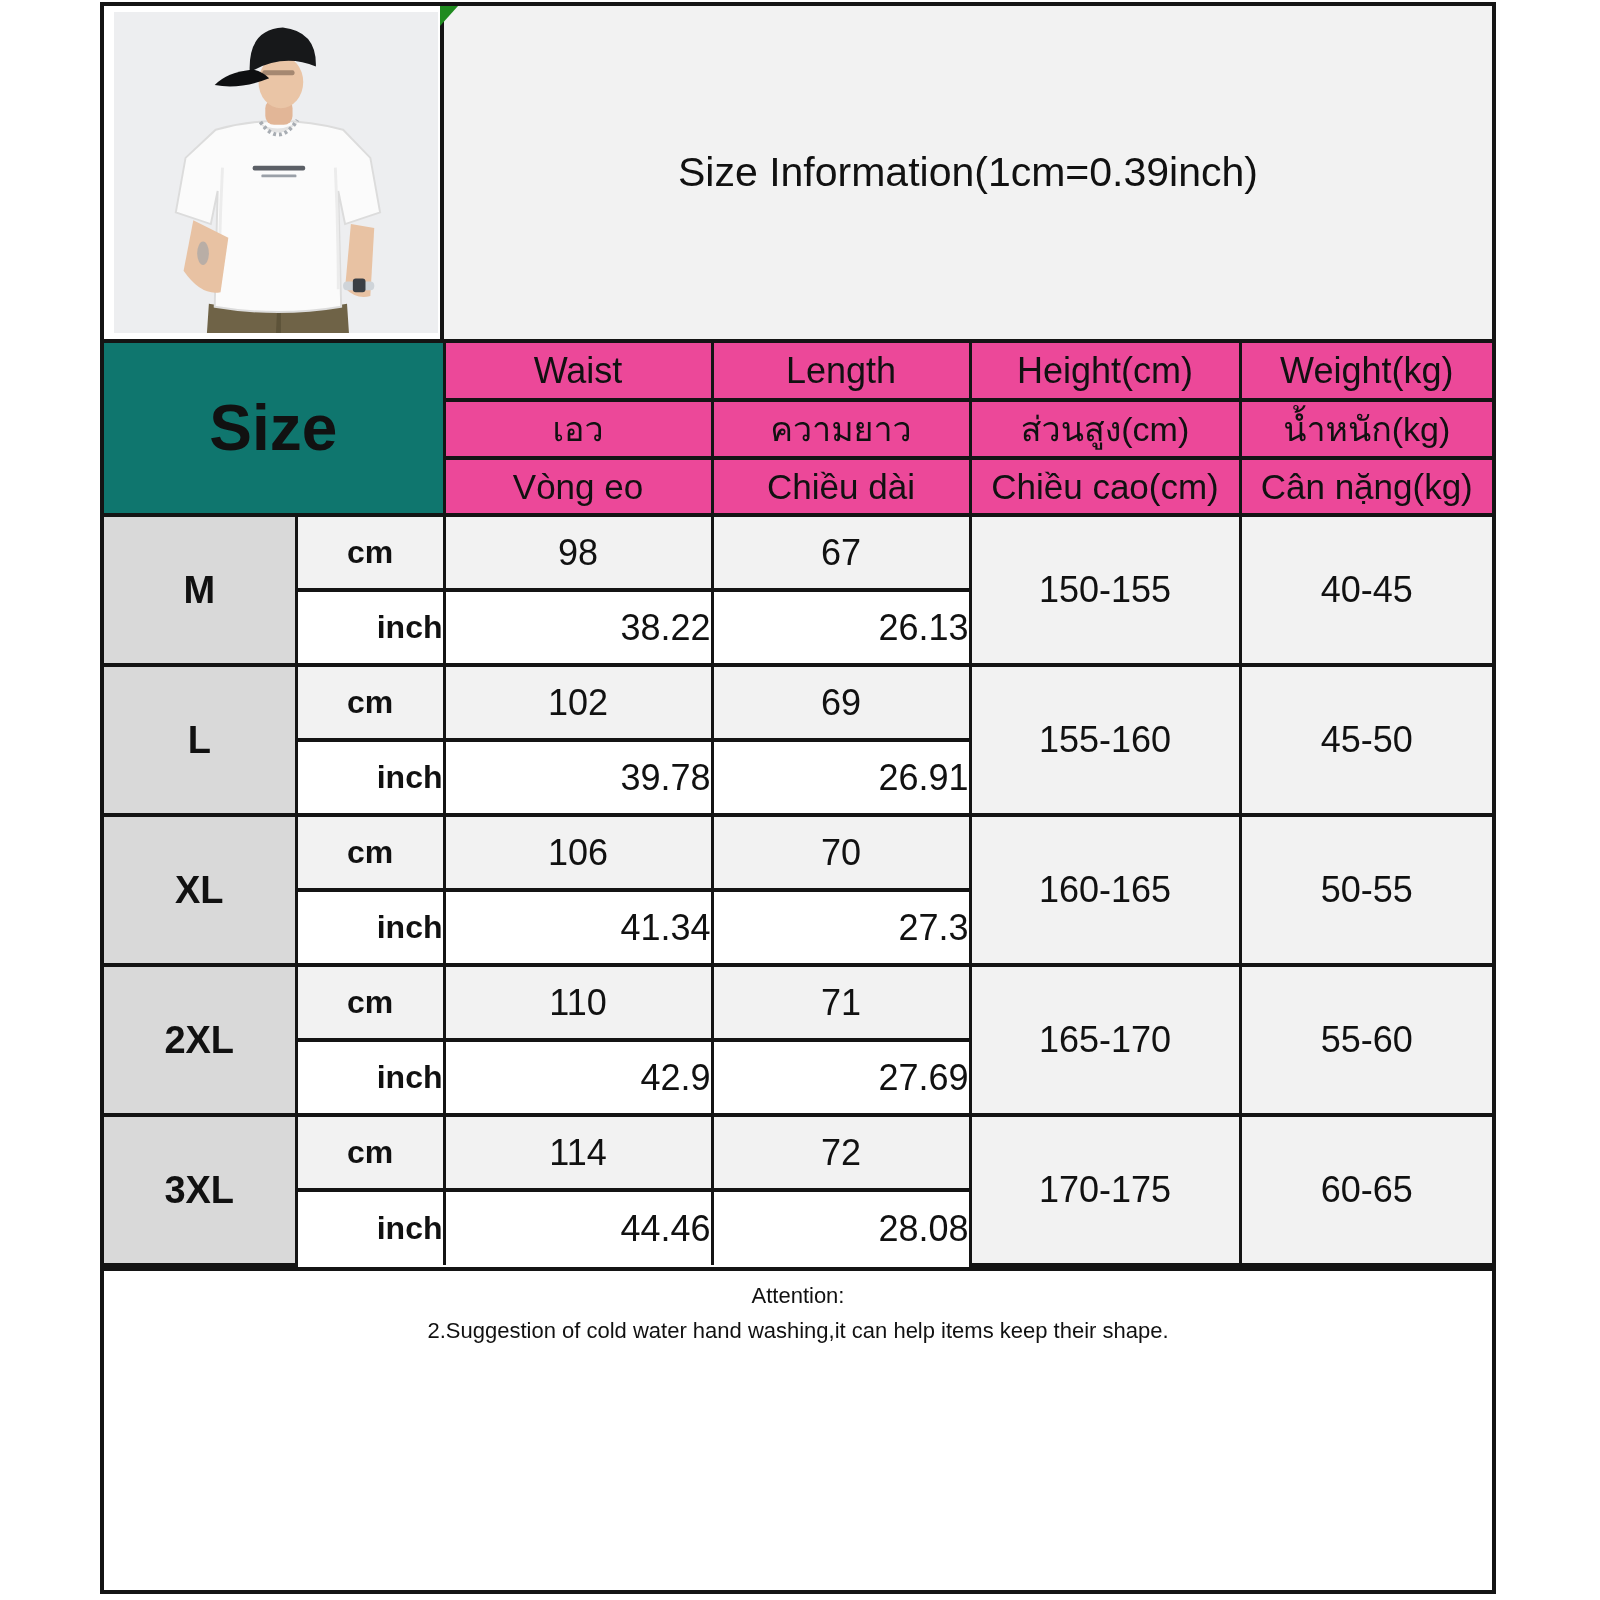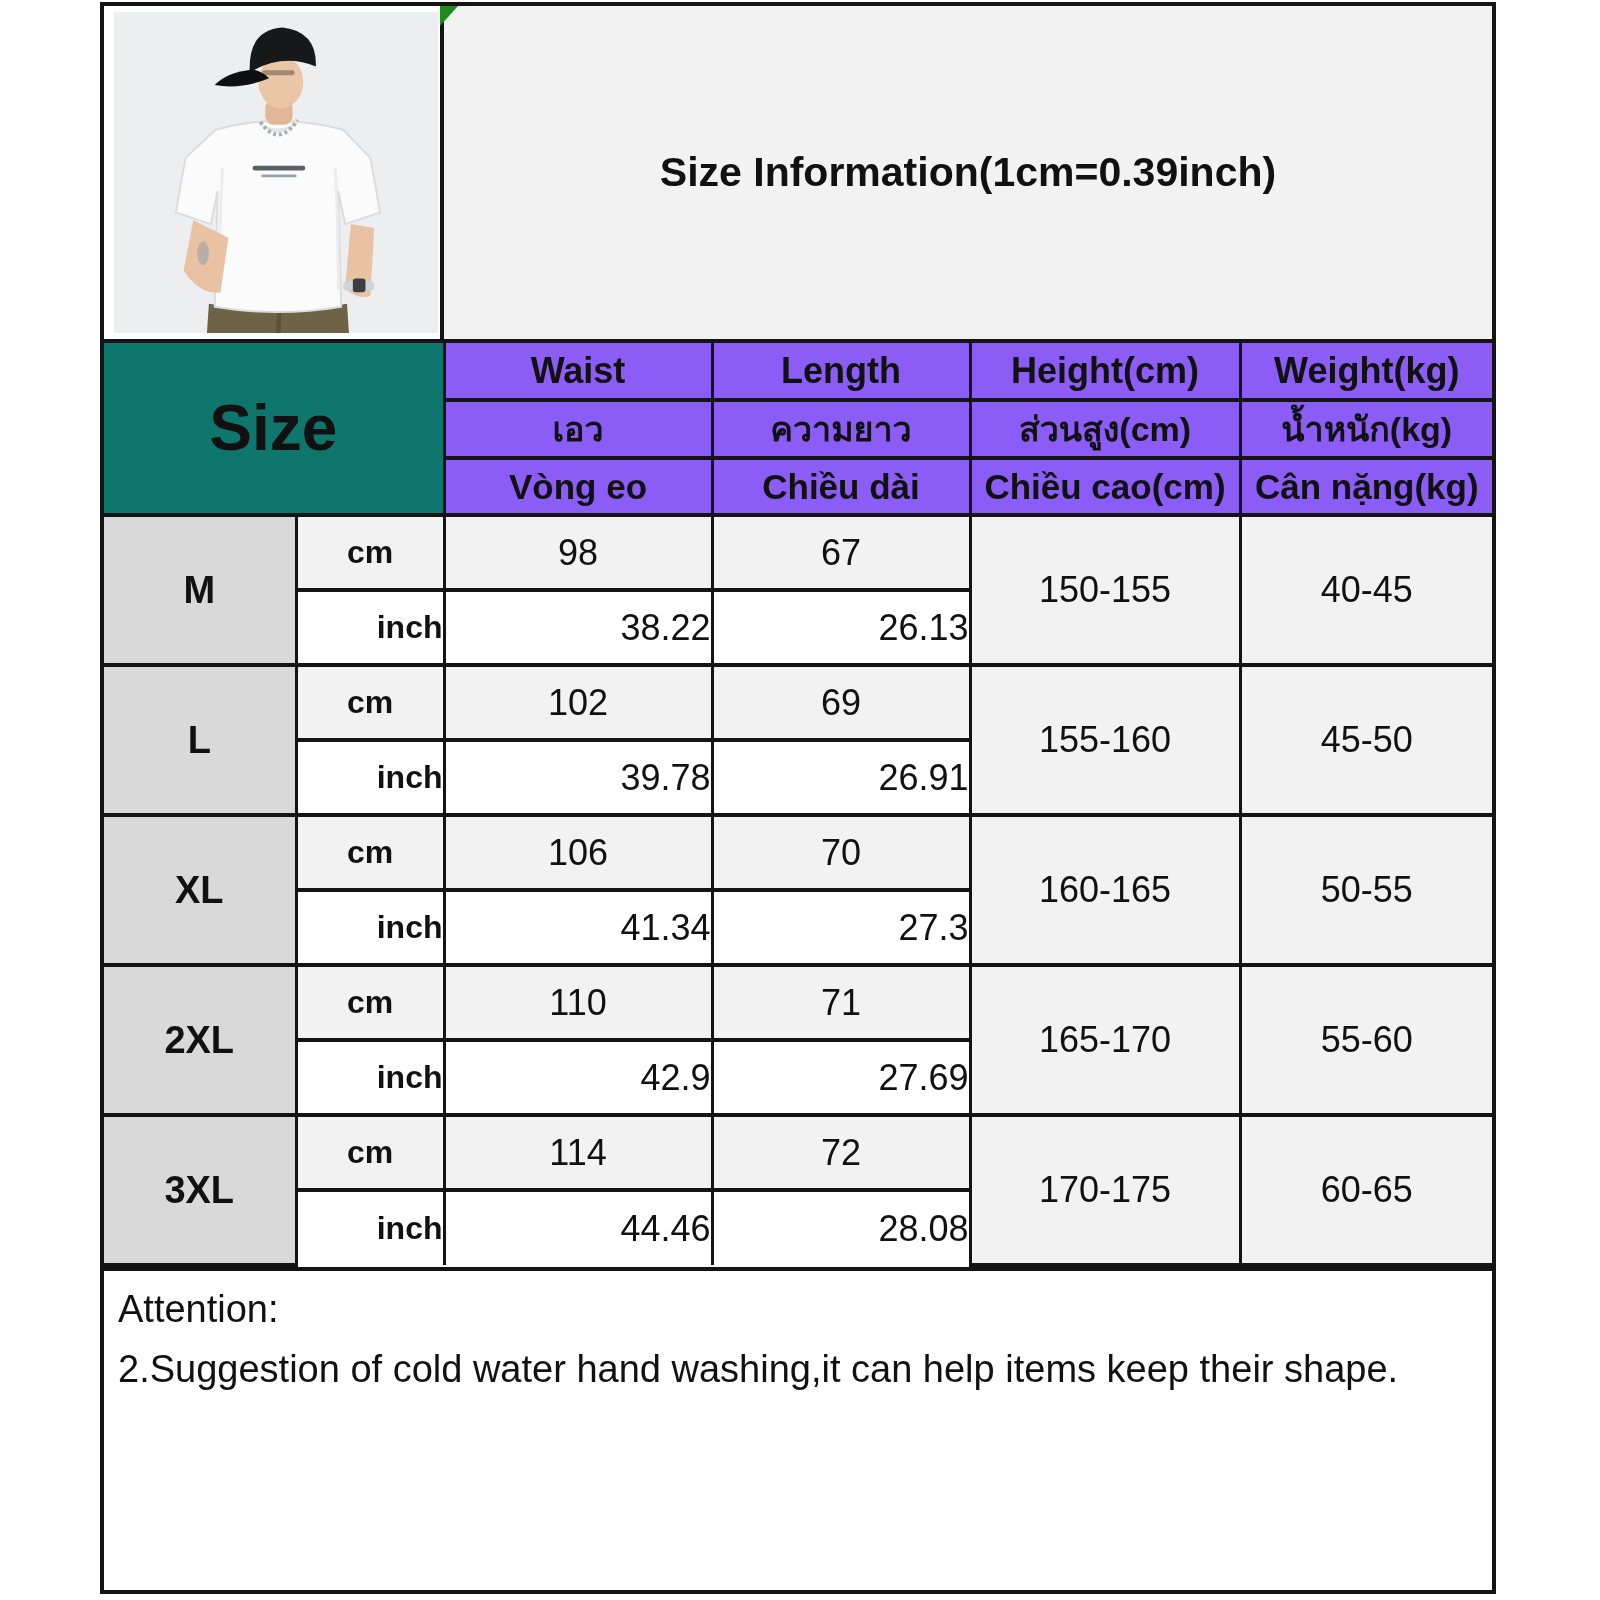--- a/index.html
+++ b/index.html
@@ -6,44 +6,44 @@
   body{width:1600px;height:1600px;position:relative;font-family:"Liberation Sans","DejaVu Sans",sans-serif;color:#111;}
   .sheet{position:absolute;left:100px;top:2px;width:1396px;height:1592px;border:4px solid #141414;box-sizing:border-box;display:flex;flex-direction:column;background:#fff;}
 
   
   .top-band{height:333px;flex:0 0 auto;display:flex;border-bottom:4px solid #141414;position:relative;}
   .photo-cell{width:340px;flex:0 0 auto;background:#ffffff;border-right:4px solid #141414;padding:6px 2px 6px 10px;box-sizing:border-box;}
   .photo-inner{width:100%;height:100%;background:#edeef0;overflow:hidden;}
   .photo-inner svg{display:block;width:100%;height:100%;}
   .green-flag{position:absolute;left:336px;top:0;width:0;height:0;border-top:20px solid #1f8b1f;border-right:18px solid transparent;}
   .title-cell{flex:1;background:#f2f2f2;display:flex;flex-direction:column;justify-content:center;align-items:center;text-align:center;line-height:1.5;}
-  .title-en,.title-vi{font-size:41px;font-weight:bold;}
+  .title-en,.title-vi{font-size:41px;font-weight:normal;}
   .title-th{font-size:39px;font-weight:bold;}
 
   
   table{width:100%;border-collapse:collapse;table-layout:fixed;flex:0 0 auto;}
   td{border:3px solid #141414;border-top-width:4px;border-bottom-width:4px;text-align:center;vertical-align:middle;padding:0;overflow:hidden;}
   tr.hdr1 td{border-top:0;}
   .edge-l{border-left:0!important;}
   .edge-r{border-right:0!important;}
   tr.last td{border-bottom:0;}
-  .hdr-cell{background:#8b5cf6;font-weight:bold;font-size:36px;}
+  .hdr-cell{background:#ec4899;font-weight:normal;font-size:36px;}
   .hdr-cell.th{font-size:34px;}
   .hdr-cell.vi{font-size:35px;}
   .size-head{background:#0f766e;font-weight:bold;font-size:64px;}
   .size-cell{background:#d9d9d9;font-weight:bold;font-size:38px;}
   .unit-cell{font-weight:bold;font-size:32px;}
   .val{font-size:36px;}
   .bg-lt{background:#f2f2f2;}
   .bg-wh{background:#ffffff;text-align:right;}
   tr.hrow{height:57px;}
   tr.drow{height:75px;}
 
   
-  .attention{flex:1;background:#ffffff;border-top:4px solid #141414;padding:8px 14px;box-sizing:border-box;font-size:38px;line-height:1.58;text-align:left;}
+  .attention{flex:1;background:#ffffff;border-top:4px solid #141414;padding:8px 14px;box-sizing:border-box;font-size:22px;line-height:1.58;text-align:center;}
 </style>
 </head>
 <body>
 
 <div class="sheet">
 
   <div class="top-band">
     <div class="photo-cell">
       <div class="photo-inner">
         <svg viewBox="0 0 330 330" preserveAspectRatio="xMidYMid meet">

